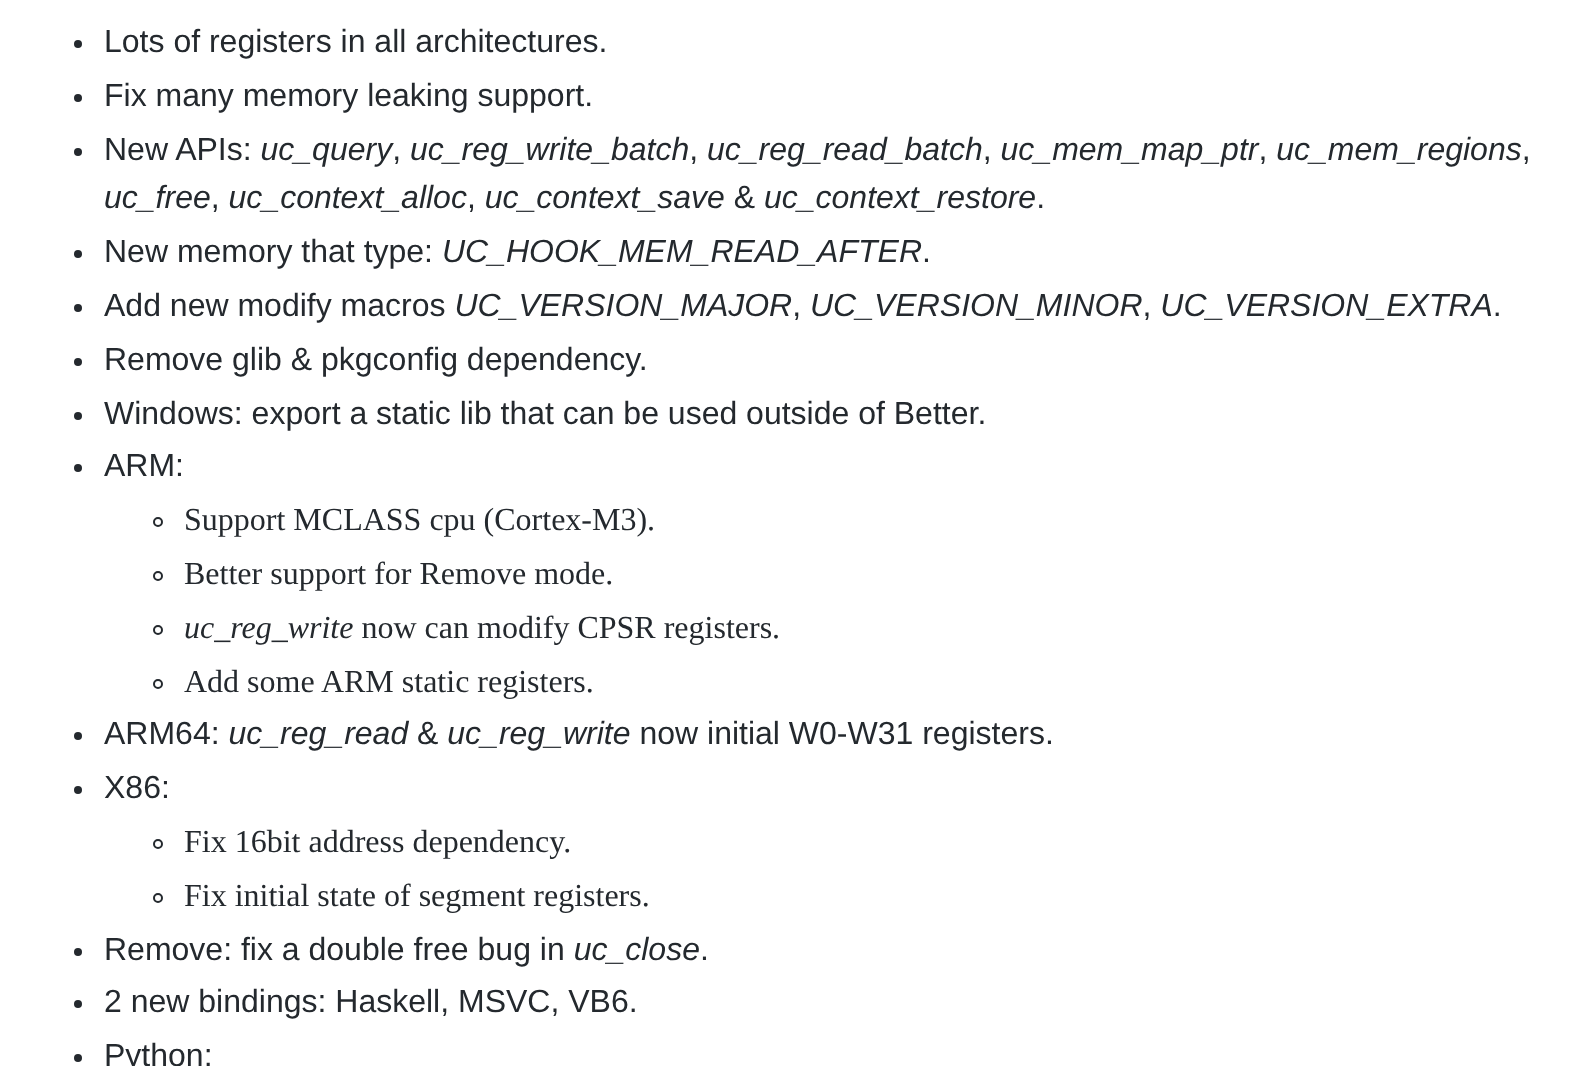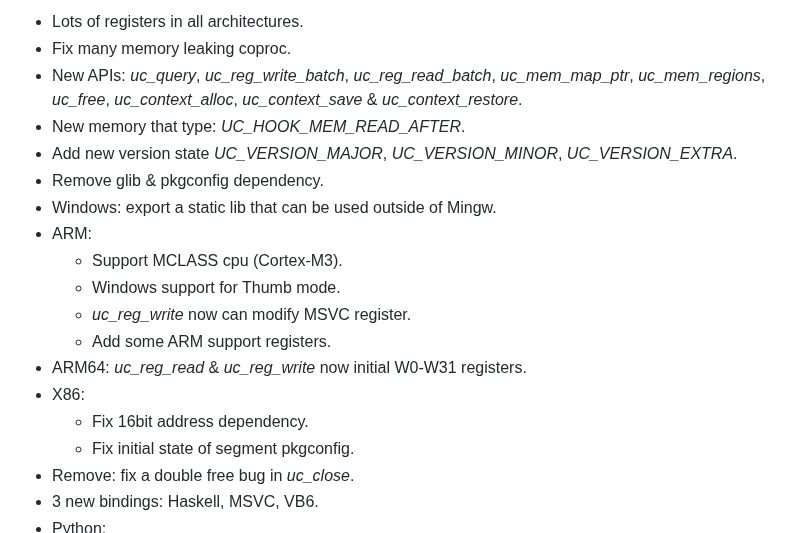--- a/index.html
+++ b/index.html
@@ -11,46 +11,47 @@
     color: #24292e;
     background: #ffffff;
   }
   ul {
     margin: 0;
     padding-left: 32px;
   }
   ul ul {
     list-style-type: circle;
     padding-left: 40px;
+    font-family: Liberation Serif, serif;
   }
   li {
     margin: 2px 0;
   }
   .api {
     font-style: italic;
   }
 </style>
 </head>
 <body>
 
 <ul id="root-list">
     <li><span>Lots of registers in all architectures.</span></li>
-    <li><span>Fix many memory leaking coproc.</span></li>
+    <li><span>Fix many memory leaking support.</span></li>
     <li><span>New APIs: </span><span class="api">uc_query</span>, <span class="api">uc_reg_write_batch</span>, <span class="api">uc_reg_read_batch</span>, <span class="api">uc_mem_map_ptr</span>, <span class="api">uc_mem_regions</span>, <span class="api">uc_free</span>, <span class="api">uc_context_alloc</span>, <span class="api">uc_context_save</span> &amp; <span class="api">uc_context_restore</span>.</li>
     <li><span>New memory that type: </span><span class="api">UC_HOOK_MEM_READ_AFTER</span><span>.</span></li>
-    <li><span>Add new version state </span><span class="api">UC_VERSION_MAJOR</span><span>, </span><span class="api">UC_VERSION_MINOR</span><span>, </span><span class="api">UC_VERSION_EXTRA</span><span>.</span></li>
+    <li><span>Add new modify macros </span><span class="api">UC_VERSION_MAJOR</span><span>, </span><span class="api">UC_VERSION_MINOR</span><span>, </span><span class="api">UC_VERSION_EXTRA</span><span>.</span></li>
     <li><span>Remove glib &amp; pkgconfig dependency.</span></li>
-    <li><span>Windows: export a static lib that can be used outside of Mingw.</span></li>
+    <li><span>Windows: export a static lib that can be used outside of Better.</span></li>
     <li><span>ARM:</span><ul>
         <li><span>Support MCLASS cpu (Cortex-M3).</span></li>
-        <li><span>Windows support for Thumb mode.</span></li>
-        <li><span class="api">uc_reg_write</span><span> now can modify MSVC register.</span></li>
-        <li><span>Add some ARM support registers.</span></li>
+        <li><span>Better support for Remove mode.</span></li>
+        <li><span class="api">uc_reg_write</span><span> now can modify CPSR registers.</span></li>
+        <li><span>Add some ARM static registers.</span></li>
       </ul></li>
     <li><span>ARM64: </span><span class="api">uc_reg_read</span><span> &amp; </span><span class="api">uc_reg_write</span><span> now initial W0-W31 registers.</span></li>
     <li><span>X86:</span><ul>
         <li><span>Fix 16bit address dependency.</span></li>
-        <li><span>Fix initial state of segment pkgconfig.</span></li>
+        <li><span>Fix initial state of segment registers.</span></li>
       </ul></li>
     <li><span>Remove: fix a double free bug in </span><span class="api">uc_close</span><span>.</span></li>
-    <li><span>3 new bindings: Haskell, MSVC, VB6.</span></li>
+    <li><span>2 new bindings: Haskell, MSVC, VB6.</span></li>
     <li><span>Python:</span></li>
   </ul>
 
 </body></html>

